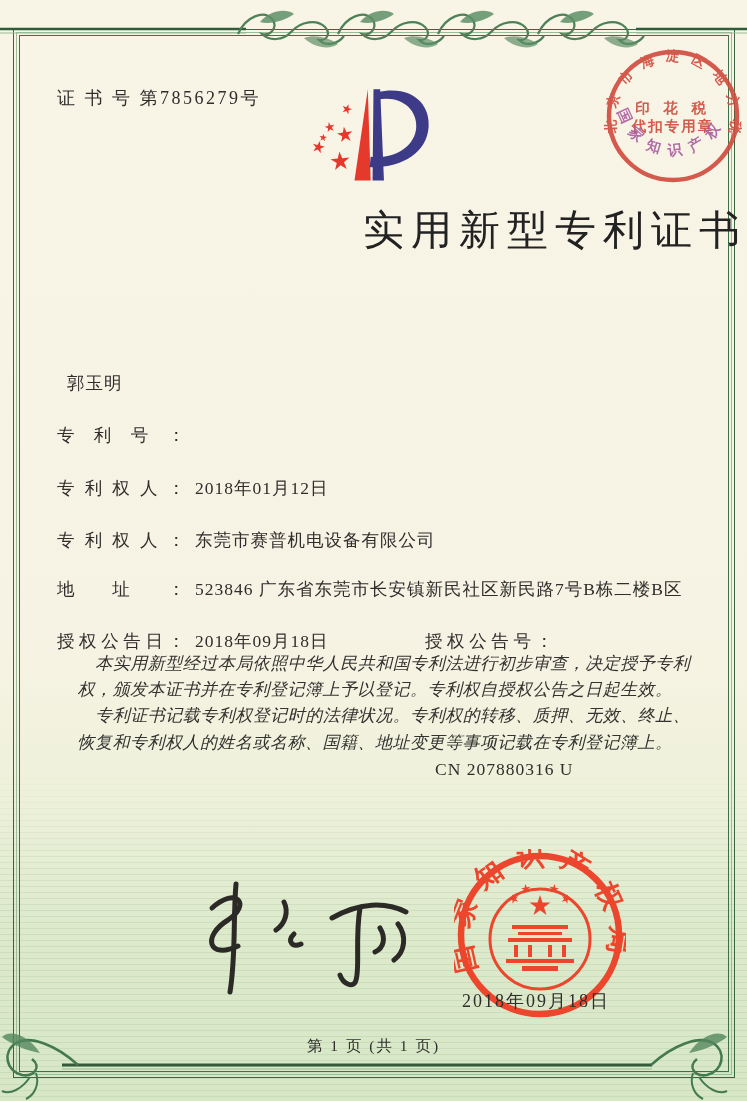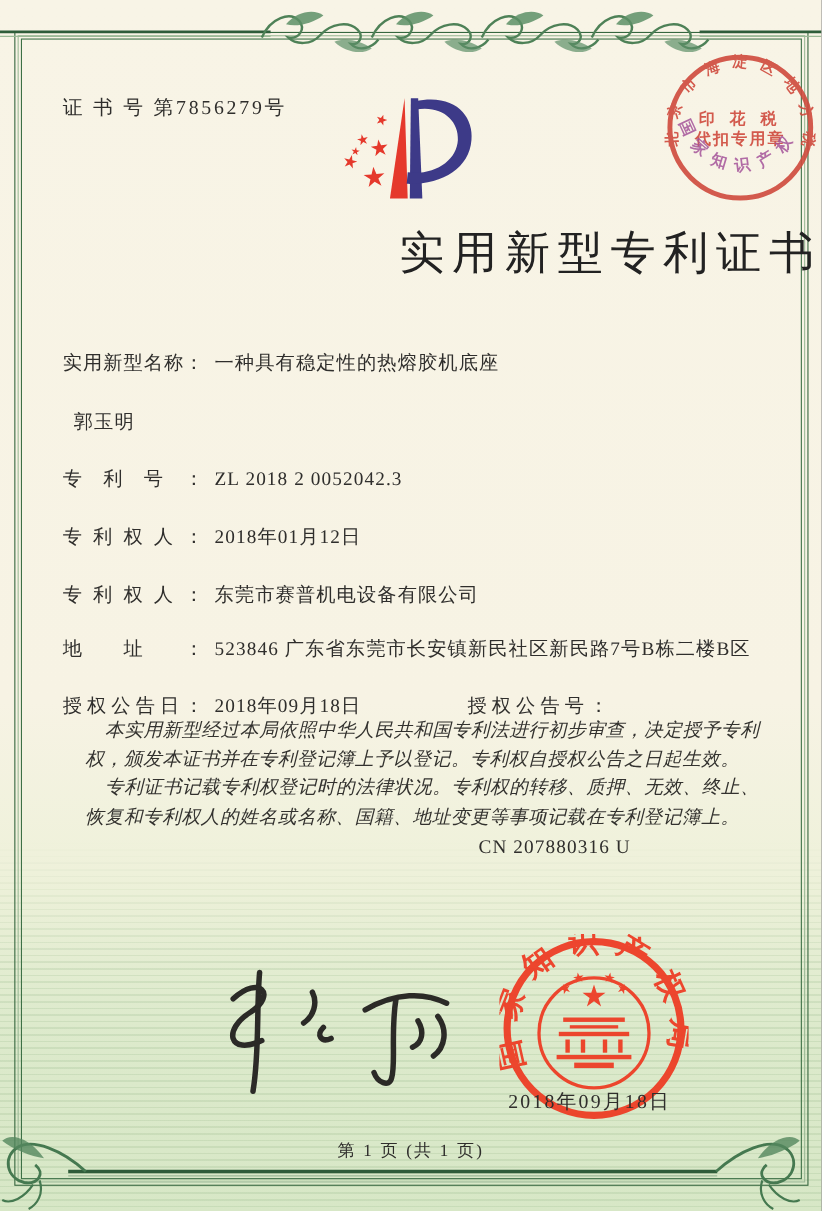--- a/index.html
+++ b/index.html
@@ -107,30 +107,25 @@
     </g>
     <polygon points="84,3 70,99 87,99" fill="#e5392c"></polygon>
     <g fill="#3d3a88">
       <polygon points="90,3 97,3 101,99 89,99"></polygon>
       <path d="M94,6 C132,-2 150,20 148,43 C146,70 120,86 86,85 L87,74 C114,77 134,62 135,43 C136,24 119,9 94,14 Z"></path>
     </g>
   </svg>
 
   <div class="title">实用新型专利证书</div>
 
-  <div class="frow" style="top:316px">
-    <span class="flabel">实用新型名称：</span>
-    <span class="fvalue">一种具有稳定性的热熔胶机底座</span>
-  </div>
   <div class="frow" style="top:370px">
     <span class="fvalue">郭玉明</span>
   </div>
   <div class="frow" style="top:422px">
     <span class="flabel">专利号：</span>
-    <span class="fvalue">ZL 2018 2 0052042.3</span>
   </div>
   <div class="frow" style="top:475px">
     <span class="flabel">专利权人：</span>
     <span class="fvalue">2018年01月12日</span>
   </div>
   <div class="frow" style="top:527px">
     <span class="flabel">专利权人：</span>
     <span class="fvalue">东莞市赛普机电设备有限公司</span>
   </div>
   <div class="frow" style="top:576px">

